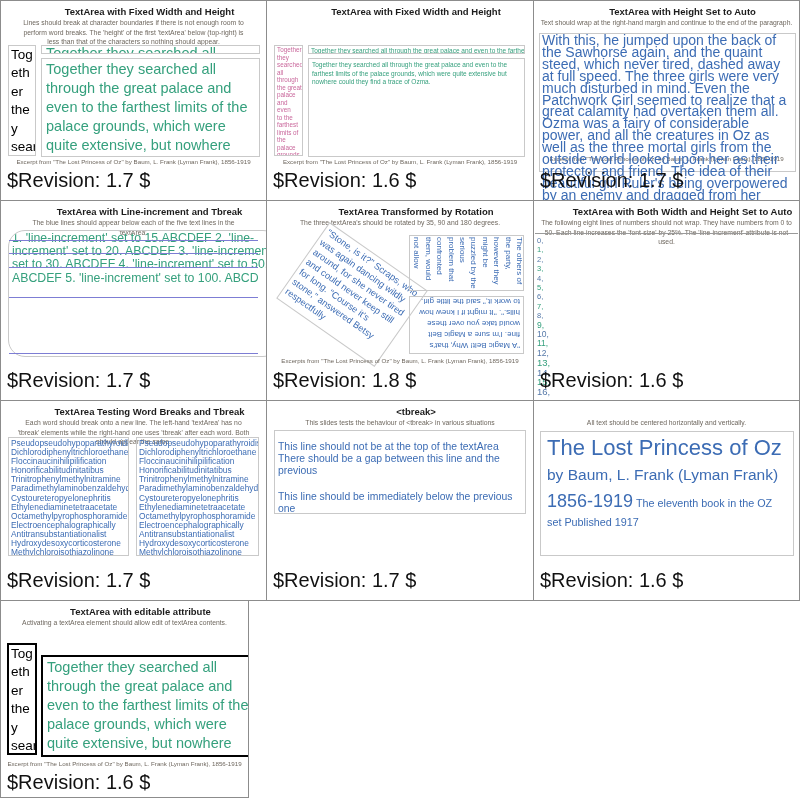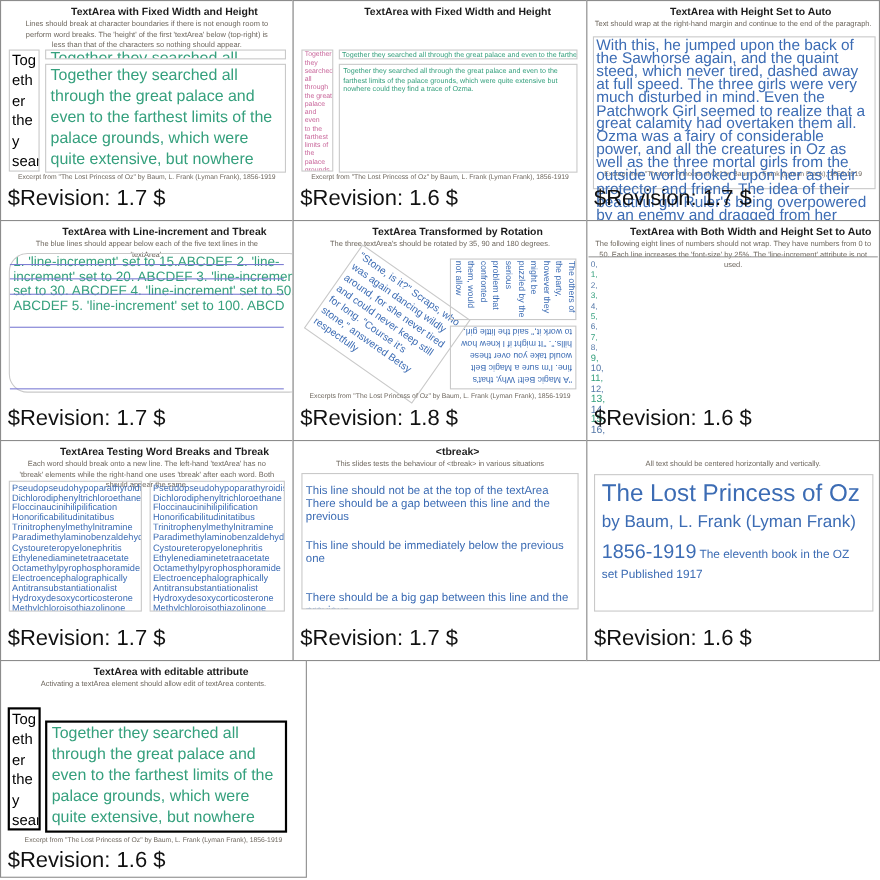--- a/index.html
+++ b/index.html
@@ -41,21 +41,21 @@
   .nums div{font-size:7.5px;line-height:9.4px;}
   .nums div:nth-child(n+10){font-size:8.5px;}
   .nums div:nth-child(n+14){font-size:9.5px;}
   .nums div:nth-child(odd){color:#5578a8;}
   .nums div:nth-child(even){color:#35a07d;}
 
   
   .wordbox div{font-size:8.4px;line-height:9.1px;padding-left:2px;color:#3c6cb4;white-space:nowrap;}
 
   
-  .tb{position:absolute;left:7px;top:29px;width:252px;height:124px;border:1px solid #c9c9c9;box-sizing:border-box;overflow:hidden;padding:2px 3px;}
+  .tb{position:absolute;left:7px;top:29px;width:252px;height:84px;border:1px solid #c9c9c9;box-sizing:border-box;overflow:hidden;padding:2px 3px;}
   .tb div{font-size:10.4px;line-height:12px;color:#3c6cb4;}
   .tb div:nth-child(1){margin-top:8px;}
   .tb div:nth-child(3){margin-top:14px;}
   .tb div:nth-child(4){margin-top:23px;}
 
   
   .bookbox{position:absolute;left:6px;top:30px;width:254px;height:125px;border:1px solid #c9c9c9;box-sizing:border-box;overflow:hidden;padding:3px 6px;}
   .booktitle{font-size:22px;line-height:26px;color:#3c6cb4;}
   .bookauthor{font-size:15.5px;margin-top:5px;color:#3c6cb4;}
   .bookline3{margin-top:7px;color:#3c6cb4;}
@@ -235,21 +235,21 @@
     <div class="bookbox">
       <div class="booktitle">The Lost Princess of Oz</div>
       <div class="bookauthor">by Baum, L. Frank (Lyman Frank)</div>
       <div class="bookline3">
         <span class="bookyears">1856-1919</span><span class="booknote"> The eleventh book in the OZ set Published 1917</span>
       </div>
     </div>
     <div class="rev">$Revision: 1.6 $</div>
   </div>
 
-  <div class="cell" style="left:0;top:600px;width:279px;height:198px;">
+  <div class="cell" style="left:0;top:600px;width:249px;height:198px;">
     <div class="title">TextArea with editable attribute</div>
     <div class="subtitle">Activating a textArea element should allow edit of textArea contents.</div>
     <div class="box editbox narrowlines" style="left:6px;top:42px;width:30px;height:112px;">
         <div>Tog</div>
         <div>eth</div>
         <div>er</div>
         <div>the</div>
         <div>y</div>
         <div>sear</div>
       </div>

